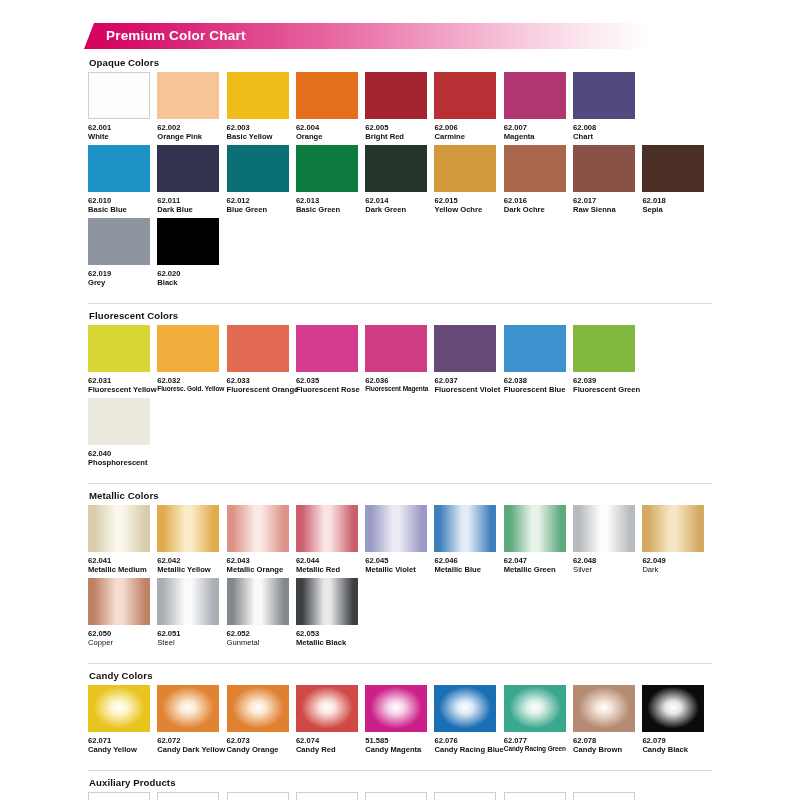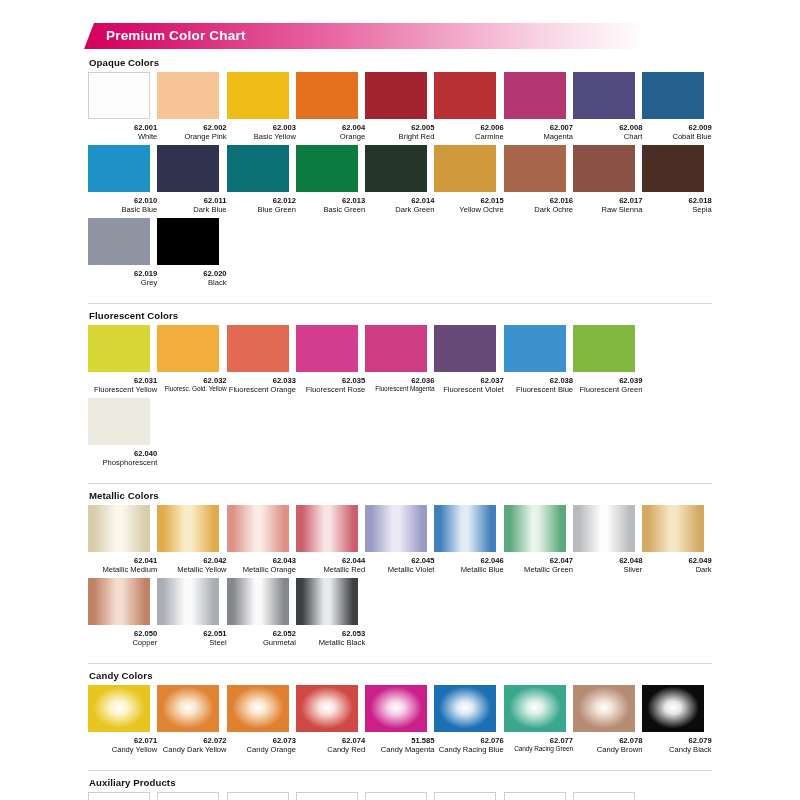--- a/index.html
+++ b/index.html
@@ -80,21 +80,20 @@
     font-weight: bold;
     color: #111111;
     margin: 0 0 4px 1px;
     letter-spacing: 0.1px;
   }
 
   .row {
     display: flex;
     gap: 0;
     margin-bottom: 3px;
-    text-align: right;
   }
   .cell {
     width: 69.3px;
     margin-right: 0;
   }
   .swatch {
     width: 62px;
     height: 47px;
     box-sizing: border-box;
   }
@@ -104,21 +103,21 @@
   .code {
     font-size: 7.6px;
     font-weight: bold;
     color: #111111;
     margin-top: 4px;
     line-height: 1.25;
     white-space: nowrap;
   }
   .name {
     font-size: 7.6px;
-    font-weight: normal;
+    font-weight: bold;
     color: #111111;
     line-height: 1.25;
     white-space: nowrap;
   }
   .name.tight {
     font-size: 6.5px;
     letter-spacing: -0.1px;
   }
   .name.light {
     font-weight: normal;
@@ -171,25 +170,20 @@
           <div class="cell">
             <div class="swatch" style="background: rgb(178, 54, 111);"></div>
             <div class="code">62.007</div>
             <div class="name">Magenta</div>
           </div>
           <div class="cell">
             <div class="swatch" style="background: rgb(81, 74, 126);"></div>
             <div class="code">62.008</div>
             <div class="name">Chart</div>
           </div>
-          <div class="cell">
-            <div class="swatch" style="background: rgb(37, 97, 142);"></div>
-            <div class="code">62.009</div>
-            <div class="name">Cobalt Blue</div>
-          </div>
         </div>
         <div class="row">
           <div class="cell">
             <div class="swatch" style="background: rgb(30, 146, 199);"></div>
             <div class="code">62.010</div>
             <div class="name">Basic Blue</div>
           </div>
           <div class="cell">
             <div class="swatch" style="background: rgb(49, 50, 78);"></div>
             <div class="code">62.011</div>

